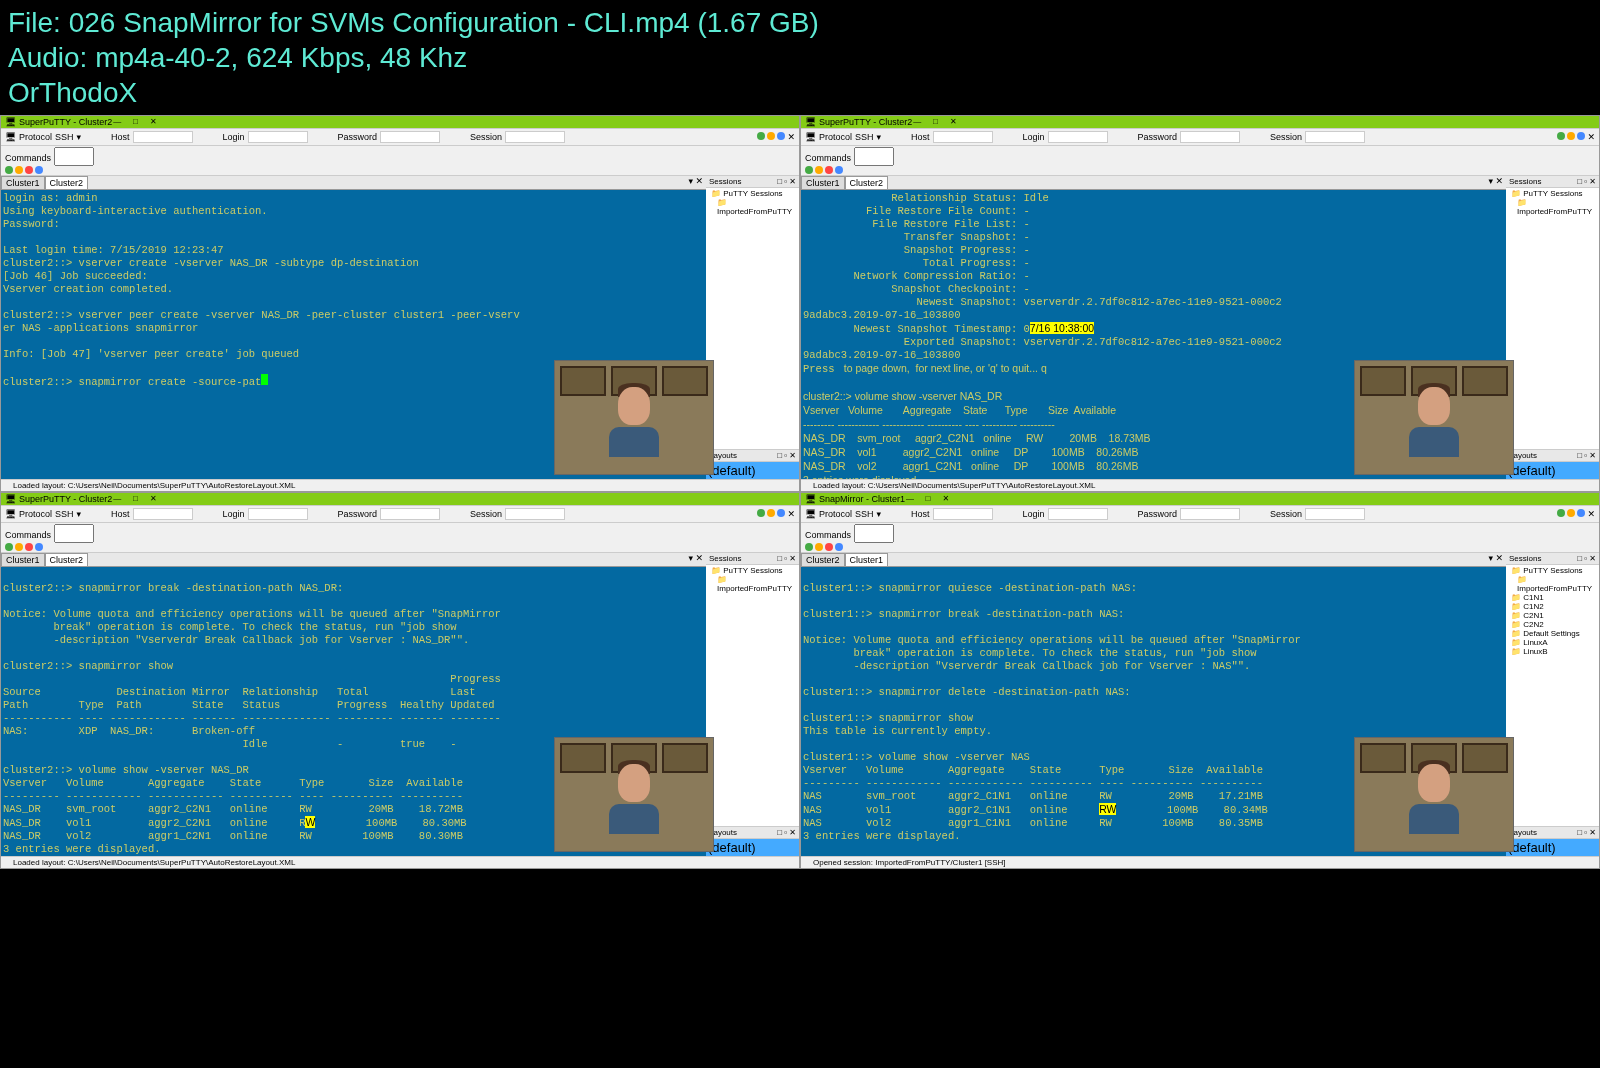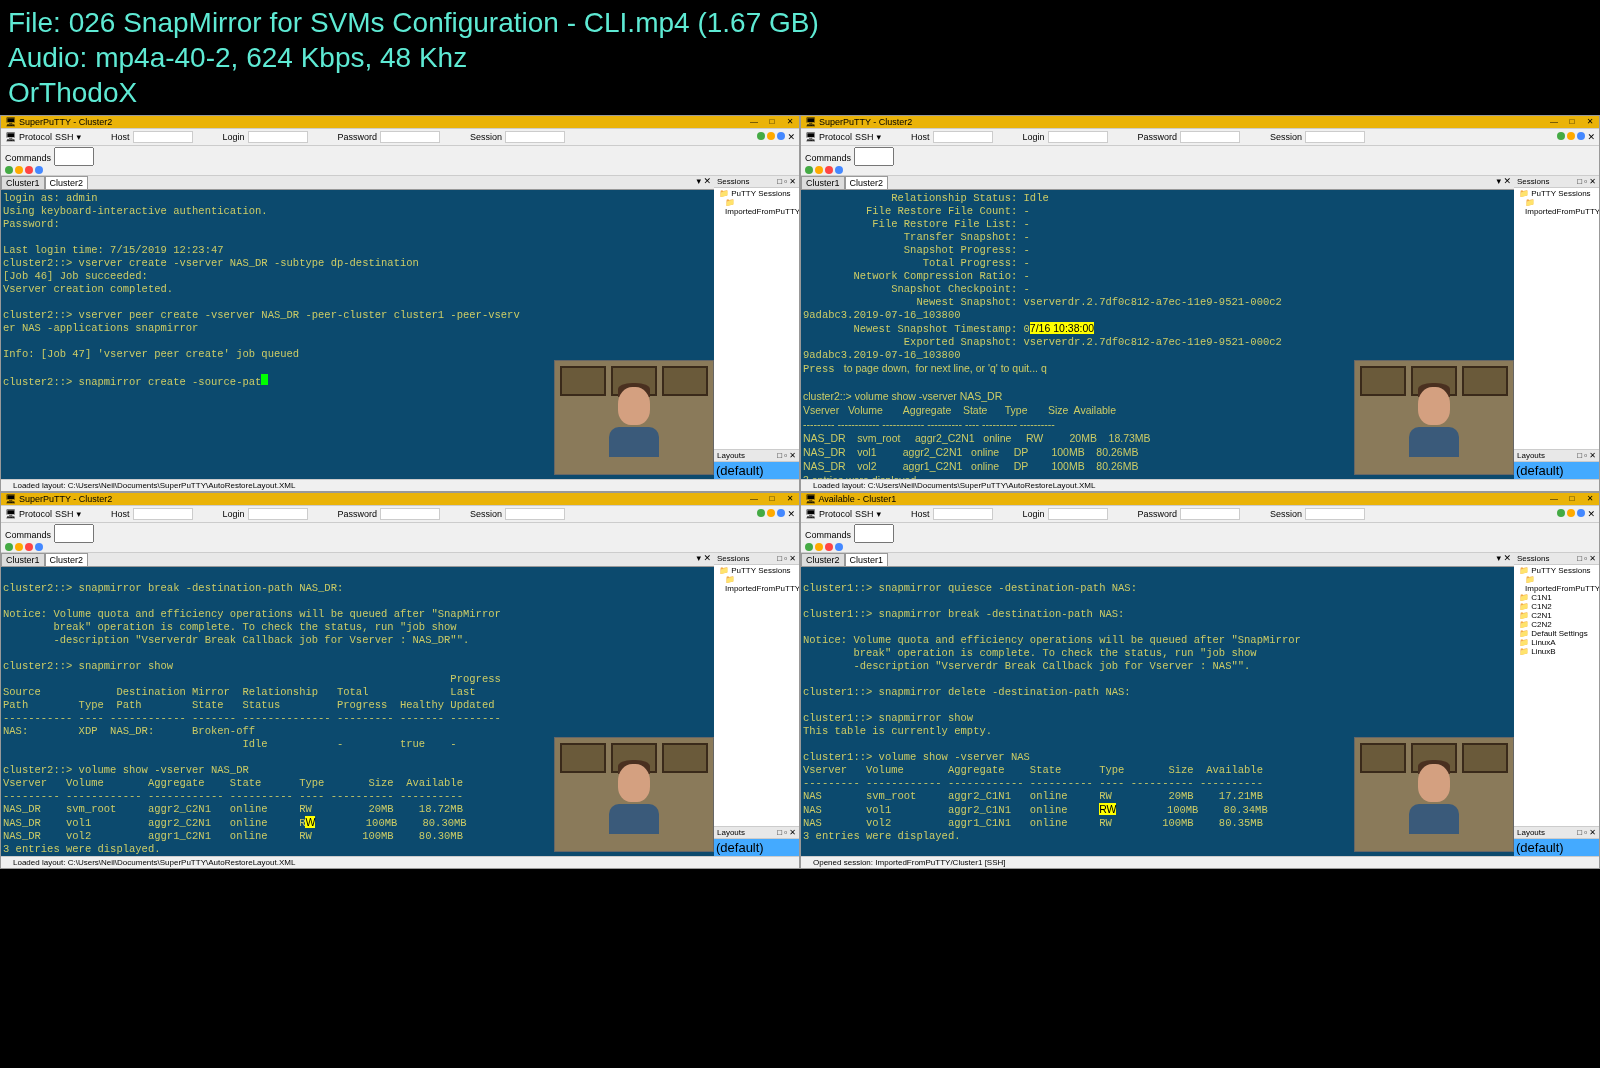--- a/index.html
+++ b/index.html
@@ -1,35 +1,35 @@
 <!DOCTYPE html>
 <html><head>
 <meta charset="utf-8">
 <style>
 *{margin:0;padding:0;box-sizing:border-box;font-family:Arial,sans-serif}
 body{background:#000;width:1600px;height:1068px;overflow:hidden}
 .header{background:#000;color:#5eead4;padding:5px 8px;font-size:28px;line-height:1.25}
 .grid{display:grid;grid-template-columns:1fr 1fr;grid-template-rows:1fr 1fr}
 .pane{position:relative;background:#f0f0f0;border:1px solid #999;display:flex;flex-direction:column;height:377px}
-.titlebar{background:#eab308;font-size:9px;padding:1px 4px;display:flex;justify-content:space-between;border-bottom:1px solid #ccc}
+.titlebar{background:#84cc16;font-size:9px;padding:1px 4px;display:flex;border-bottom:1px solid #ccc}
 .winbtns{display:flex;gap:8px}
 .winbtn{width:10px;height:10px;font-size:8px;text-align:center}
 .toolbar{background:#f0f0f0;font-size:9px;padding:2px 4px;display:flex;gap:30px;border-bottom:1px solid #ccc;align-items:center}
 .toolbar-item{display:flex;align-items:center;gap:3px}
 .toolbar input{width:60px;font-size:9px;border:1px solid #ccc;padding:0 2px}
 .dots{display:flex;gap:2px;margin-left:auto}
 .dot{width:8px;height:8px;border-radius:50%}
 .dot.g{background:#4a4}.dot.y{background:#fa0}.dot.r{background:#f44}.dot.b{background:#48f}
 .commands{background:#f0f0f0;font-size:9px;padding:1px 4px;border-bottom:1px solid #ccc}
 .tabs{background:#e8e8e8;font-size:9px;padding:0;display:flex;border-bottom:1px solid #999}
 .tab{padding:1px 4px;border:1px solid #999;border-bottom:none;background:#ddd;cursor:pointer}
 .tab.active{background:#fff}
 .content{display:flex;flex:1;overflow:hidden}
-.term{background:#0c4a6e;color:#cccc66;font-family:'Courier New',monospace;font-size:10.5px;padding:2px;flex:1;white-space:pre;overflow:hidden;line-height:1.24}
-.side{width:85px;background:#fff;font-size:8px;display:flex;flex-direction:column}
+.term{background:#0369a1;color:#cccc66;font-family:'Courier New',monospace;font-size:10.5px;padding:2px;flex:1;white-space:pre;overflow:hidden;line-height:1.24}
+.side{width:93px;background:#fff;font-size:8px;display:flex;flex-direction:column}
 .side-hdr{background:#e8e8e8;padding:1px 3px;border-bottom:1px solid #ccc;display:flex;justify-content:space-between}
 .side-body{flex:1;padding:1px 3px}
 .tree-item{padding:0 2px;font-size:8px}
 .layouts{border-top:1px solid #ccc}
 .layout-bar{background:#4af;color:#000;font-size:13px;padding:1px 2px}
 .status{background:#f0f0f0;font-size:8px;padding:1px 12px;border-top:1px solid #ccc}
 .hl{background:#ffff00;color:#000}
 .cursor{background:#00ff00;display:inline-block;width:7px;height:11px}
 .webcam{position:absolute;bottom:16px;right:85px;width:160px;height:115px;background:#8a7a5a;border:1px solid #666;display:flex;align-items:center;justify-content:center}
 .person{width:50px;height:70px;position:relative}
@@ -314,21 +314,21 @@
         </div>
 <div class="person">
           <div class="hair"></div>
           <div class="head"></div>
           <div class="body-s"></div>
         </div>
 </div>
 </div>
     <div class="pane">
 <div class="titlebar">
-<span>🖥 Available - Cluster1</span>
+<span>🖥 SnapMirror - Cluster1</span>
 <div class="winbtns">
 <span class="winbtn">—</span>
 <span class="winbtn">□</span>
 <span class="winbtn">✕</span>
 </div>
 </div>
 <div class="toolbar">
 <span class="toolbar-item">🖥 Protocol <span>SSH</span> ▾</span>
 <span class="toolbar-item">Host <input style=""></span>
 <span class="toolbar-item">Login <input style=""></span>

